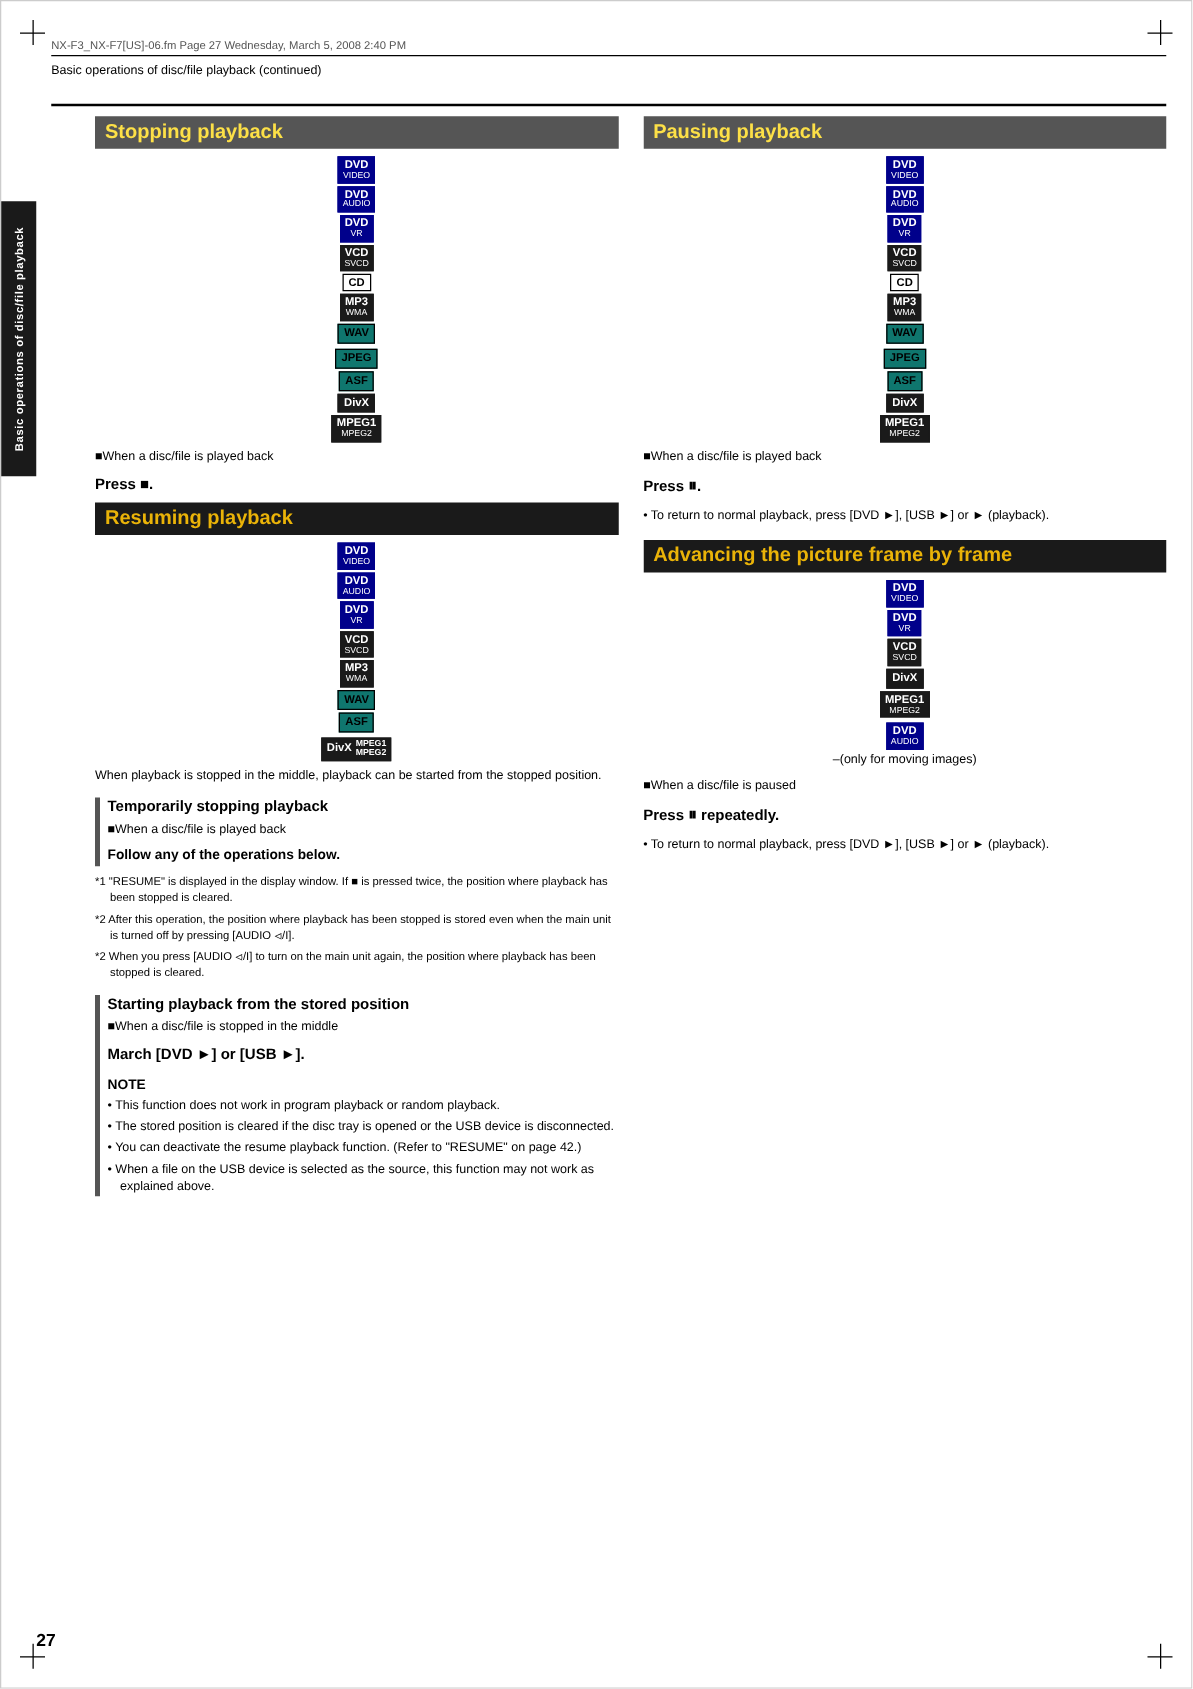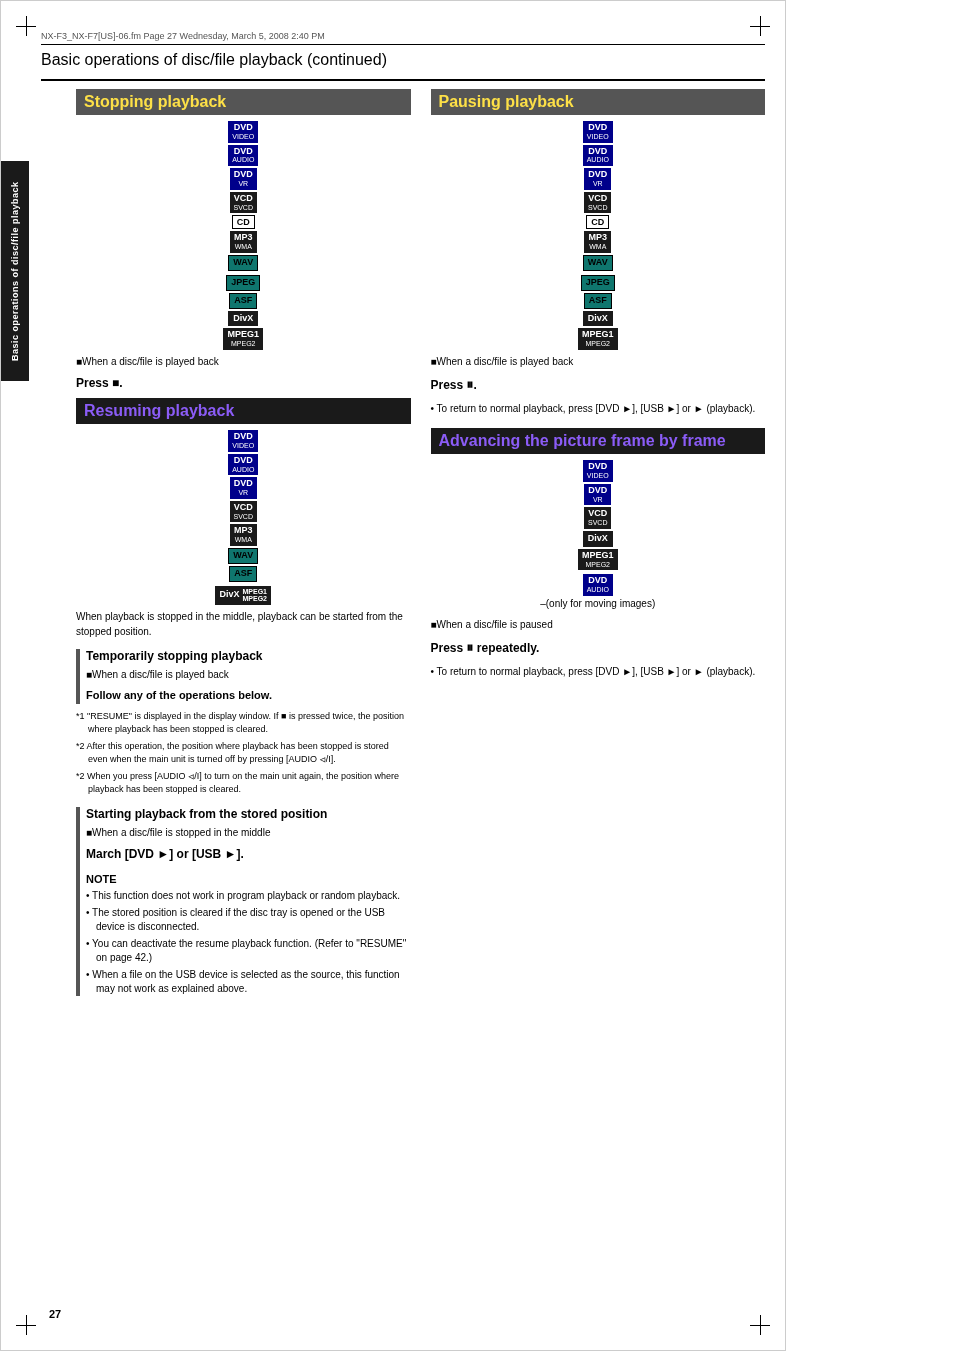--- a/index.html
+++ b/index.html
@@ -6,21 +6,21 @@
     body {
       font-family: Arial, sans-serif;
       font-size: 11px;
       background: #fff;
       width: 954px;
       min-height: 1351px;
       position: relative;
       color: #000;
     }
     .page {
-      width: 786px;
+      width: 954px;
       min-height: 1351px;
       padding: 30px 20px 40px 40px;
       position: relative;
       border: 1px solid #ccc;
     }
     
     .crosshair {
       position: absolute;
       width: 20px;
       height: 20px;
@@ -38,22 +38,22 @@
     .ch-br { bottom: 15px; right: 15px; }
 
     .top-bar {
       font-size: 9px;
       color: #555;
       border-bottom: 1px solid #000;
       padding-bottom: 3px;
       margin-bottom: 6px;
     }
     .page-title-bar {
-      font-size: 16px;
-      margin-bottom: 10px;
+      font-size: 10px;
+      margin-bottom: 21px;
     }
 
     
     .side-label {
       position: absolute;
       left: 0px;
       top: 160px;
       width: 28px;
       background: #1a1a1a;
       color: #fff;
@@ -89,21 +89,21 @@
     .section-header {
       background: #555;
       color: #fde047;
       font-size: 16px;
       font-weight: bold;
       padding: 4px 8px;
       margin-bottom: 6px;
     }
     .section-header-dark {
       background: #1a1a1a;
-      color: #8b5cf6;
+      color: #eab308;
       font-size: 16px;
       font-weight: bold;
       padding: 4px 8px;
       margin-bottom: 6px;
     }
 
     
     .badge-row {
       display: flex;
       flex-wrap: wrap;
@@ -175,22 +175,22 @@
     }
 
     .note-section { margin-top: 10px; }
     .note-title { font-size: 11px; font-weight: bold; margin-bottom: 4px; }
     .note-item { font-size: 10px; padding-left: 10px; text-indent: -10px; margin-bottom: 3px; line-height: 1.4; }
     .note-item::before { content: '• '; }
 
     .page-num {
       position: absolute;
       bottom: 30px;
-      left: 48px;
-      font-size: 11px;
+      left: 28px;
+      font-size: 14px;
       font-weight: bold;
     }
 
     .divider { border-top: 2px solid #000; margin-bottom: 8px; }
 
     
     .right-top { margin-bottom: 12px; }
 
     .advancing-section { margin-top: 8px; }
 

